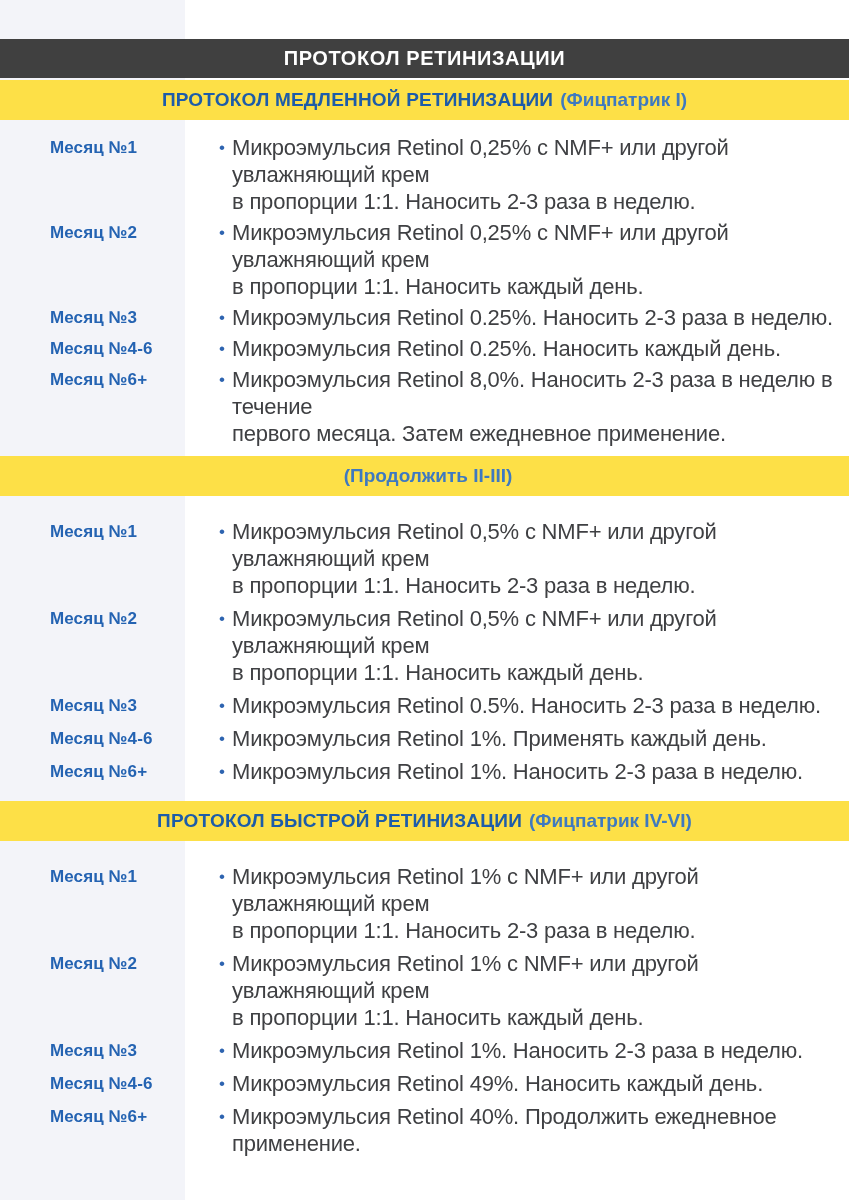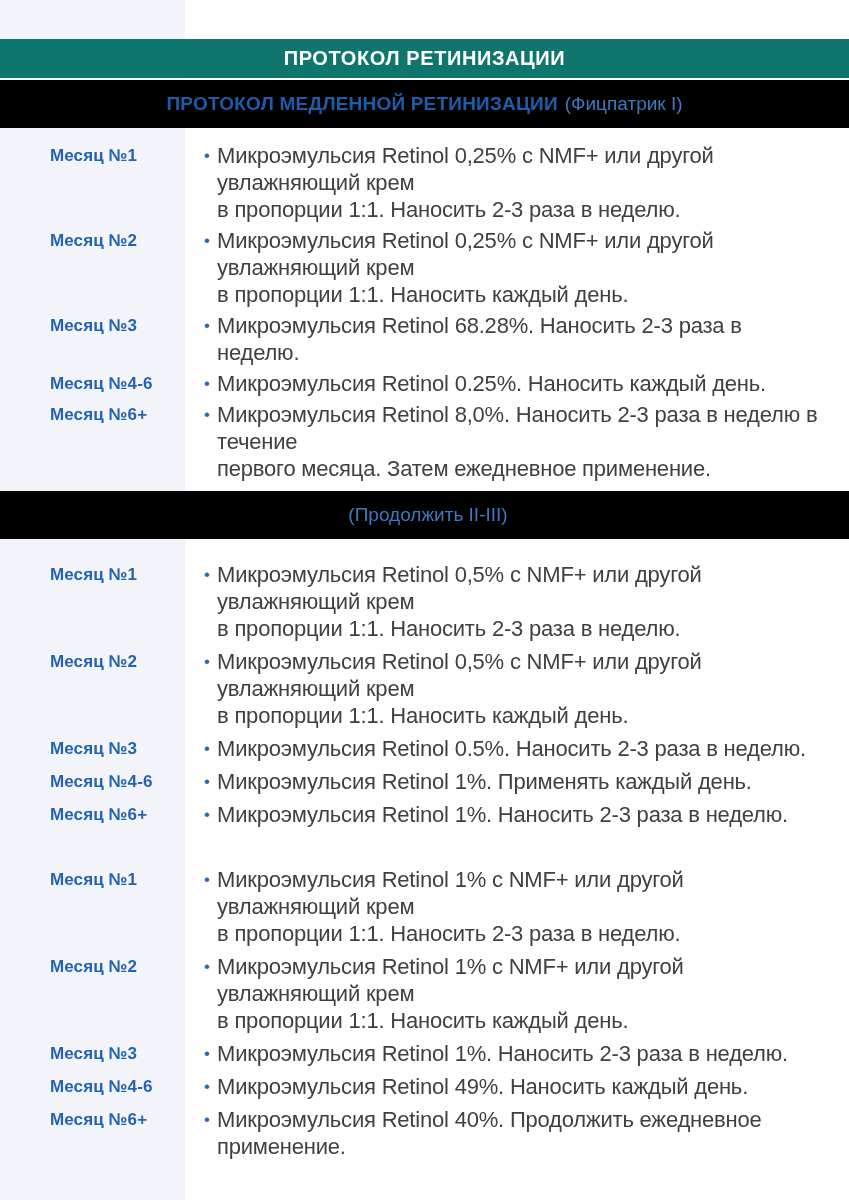--- a/index.html
+++ b/index.html
@@ -20,60 +20,60 @@
     left: 0; top: 0;
     width: 185px; height: 1200px;
     background: #f3f4f9;
     z-index: 0;
   }
   .content { position: relative; z-index: 1; }
 
   .titlebar {
     margin-top: 39px;
     height: 39px;
-    background: #0f766e;
+    background: #404040;
     display: flex; align-items: center; justify-content: center;
   }
   .titlebar-text {
     color: #ffffff;
     font-size: 20px;
     font-weight: 700;
     letter-spacing: 0.6px;
   }
 
   .band {
-    height: 48px;
-    background: #000000;
+    height: 40px;
+    background: #fde047;
     display: flex; align-items: center; justify-content: center;
     white-space: nowrap;
   }
   .band--first { margin-top: 2px; }
   .band-title {
     color: #1d5ca9;
     font-size: 19px;
     font-weight: 700;
     letter-spacing: 0.2px;
   }
   .band-sub {
     color: #3e79c0;
     font-size: 19px;
-    font-weight: 400;
+    font-weight: 700;
     margin-left: 7px;
   }
   .band-sub:empty { margin-left: 0; }
 
   .rows { display: flex; flex-direction: column; }
   .rows--s1  { padding: 14px 0 9px 0; }
   .rows--s1  .row + .row { margin-top: 4px; }
   .rows--s23 { padding: 22px 0 16px 0; }
   .rows--s23 .row + .row { margin-top: 6px; }
   .rows--s4  { padding: 26px 0 10px 0; }
   .rows--s4  .row + .row { margin-top: 10px; }
 
-  .row { display: flex; align-items: flex-start; }
+  .row { display: flex; align-items: flex-start; gap: 15px; }
   .row-label {
     width: 185px;
     flex: 0 0 185px;
     box-sizing: border-box;
     padding-left: 50px;
     color: #2463b2;
     font-size: 17px;
     font-weight: 700;
     line-height: 27px;
     letter-spacing: 0.1px;
@@ -132,21 +132,21 @@
       <span class="bullet">•</span>
       <span class="row-text">Микроэмульсия Retinol 0,25% с NMF+ или другой увлажняющий крем
 в пропорции 1:1. Наносить каждый день.</span>
     </div>
   </div>
 
   <div class="row">
     <div class="row-label">Месяц №3</div>
     <div class="row-cell">
       <span class="bullet">•</span>
-      <span class="row-text">Микроэмульсия Retinol 68.28%. Наносить 2-3 раза в неделю.</span>
+      <span class="row-text">Микроэмульсия Retinol 0.25%. Наносить 2-3 раза в неделю.</span>
     </div>
   </div>
 
   <div class="row">
     <div class="row-label">Месяц №4-6</div>
     <div class="row-cell">
       <span class="bullet">•</span>
       <span class="row-text">Микроэмульсия Retinol 0.25%. Наносить каждый день.</span>
     </div>
   </div>
@@ -205,20 +205,24 @@
     <div class="row-label">Месяц №6+</div>
     <div class="row-cell">
       <span class="bullet">•</span>
       <span class="row-text">Микроэмульсия Retinol 1%. Наносить 2-3 раза в неделю.</span>
     </div>
   </div>
 </div>
   </section>
 
   <section>
+    <div class="band">
+      <span class="band-title">ПРОТОКОЛ БЫСТРОЙ РЕТИНИЗАЦИИ</span>
+      <span class="band-sub">(Фицпатрик IV-VI)</span>
+    </div>
     <div class="rows rows--s23">
   <div class="row">
     <div class="row-label">Месяц №1</div>
     <div class="row-cell">
       <span class="bullet">•</span>
       <span class="row-text">Микроэмульсия Retinol 1% с NMF+ или другой увлажняющий крем
 в пропорции 1:1. Наносить 2-3 раза в неделю.</span>
     </div>
   </div>
 

